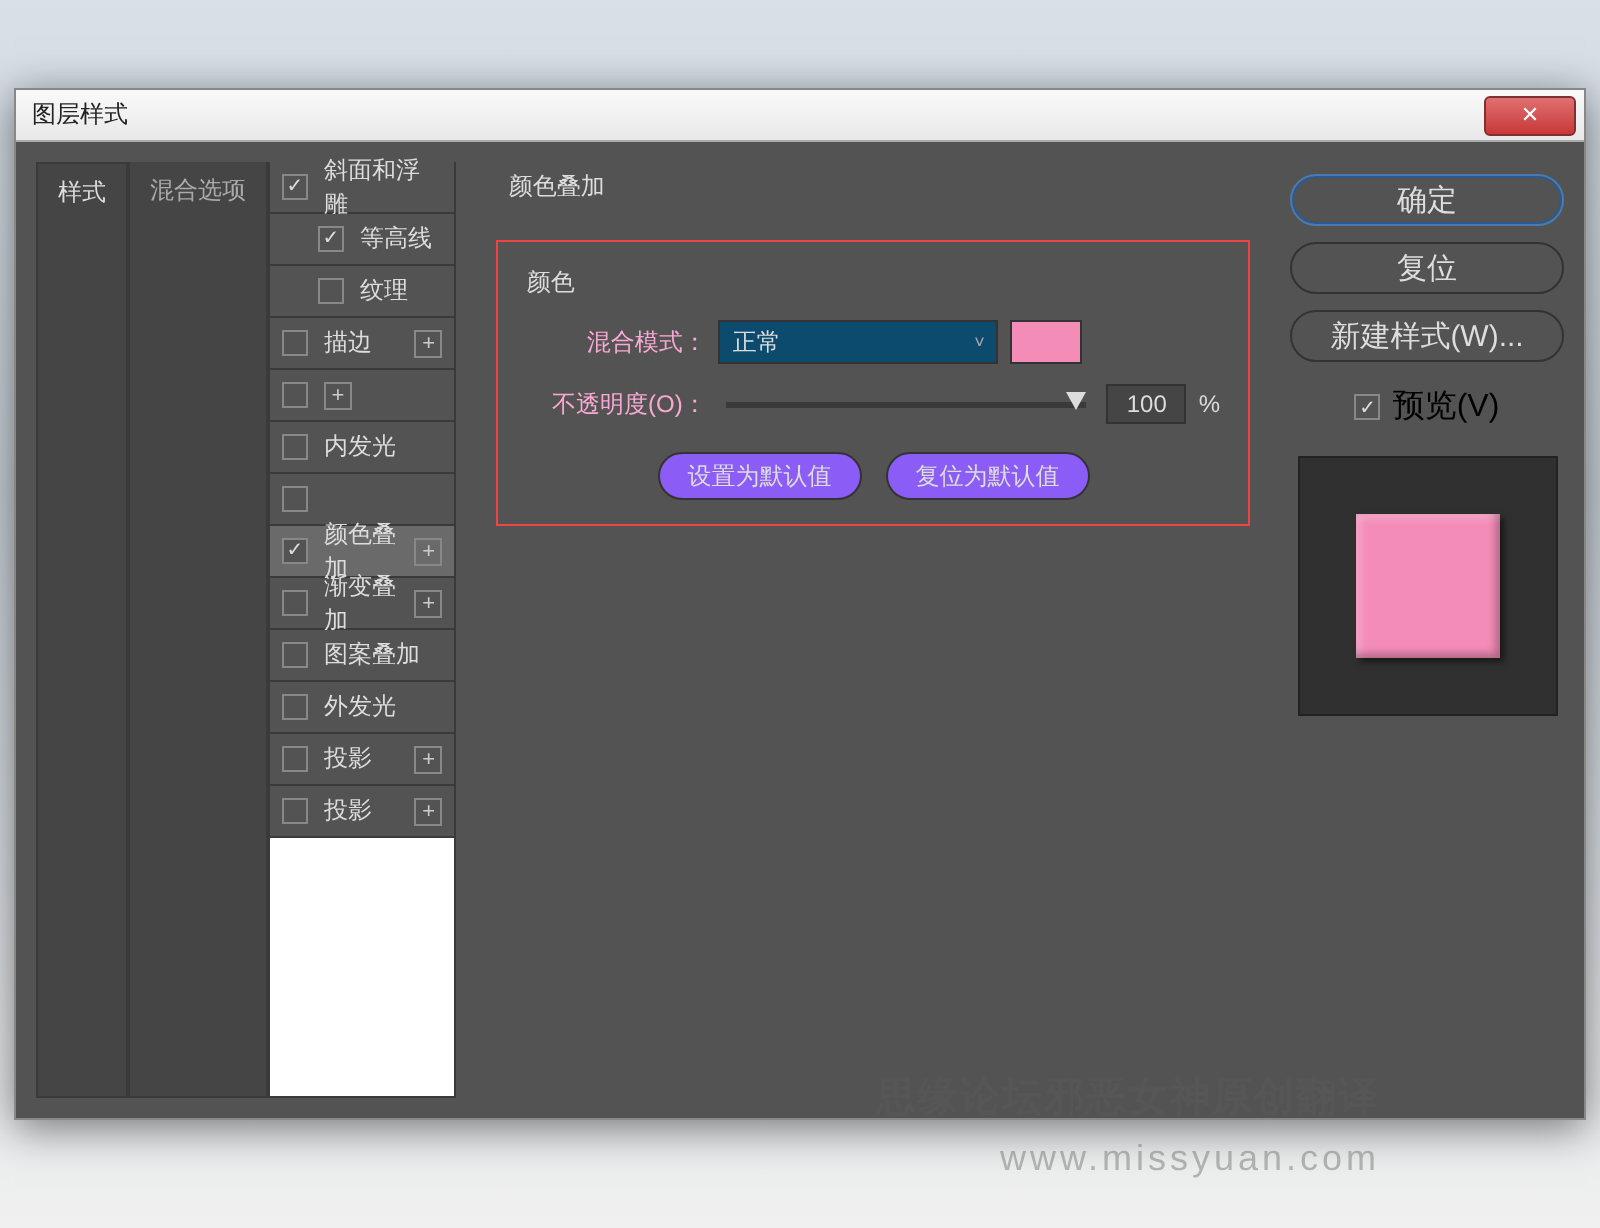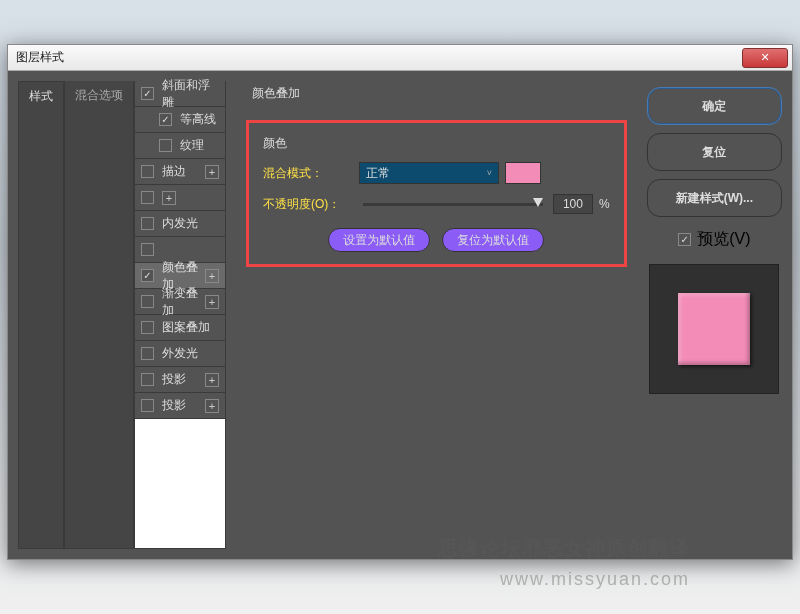--- a/index.html
+++ b/index.html
@@ -22,35 +22,35 @@
 .style-item .cb.checked::after { content: "✓"; color: #ddd; font-size: 10px; line-height: 1; }
 .style-item .label { flex: 1; }
 .style-item .plus { width: 14px; height: 14px; border: 1px solid #888; display: flex; align-items: center; justify-content: center; font-size: 11px; color: #ccc; }
 .sidebar-footer { border: 1px solid #3a3a3a; border-top: 1px solid #3a3a3a; padding: 4px 6px; display: flex; align-items: center; gap: 10px; background: #454545; height: 28px; }
 .sidebar-footer .fx { font-style: italic; color: #aaa; font-size: 12px; }
 .sidebar-footer .arrow { color: #777; font-size: 11px; }
 .sidebar-footer .trash { margin-left: auto; color: #999; font-size: 13px; }
 
 .main { flex: 1; padding: 4px 10px; color: #ddd; font-size: 12px; }
 .section-title { margin-bottom: 6px; margin-left: 6px; }
-.section-box { border: 3px solid #ef4444; padding: 12px 14px; margin-top: 18px; }
+.section-box { border: 1px solid #ef4444; padding: 12px 14px; margin-top: 18px; }
 .sub-label { margin-bottom: 10px; }
 .row { display: flex; align-items: center; margin-bottom: 10px; gap: 6px; }
-.row-label { width: 90px; text-align: left; color: #fde047; }
+.row-label { width: 90px; text-align: right; color: #f9a8d4; }
 .dropdown { width: 140px; height: 22px; background: #0c4a6e; border: 1px solid #333; color: #ddd; padding: 0 6px; display: flex; align-items: center; justify-content: space-between; font-size: 12px; gap: 32px; }
 .dropdown .dd-arrow { font-size: 9px; color: #aaa; }
 .color-swatch { width: 36px; height: 22px; background: #f48cb8; border: 1px solid #333; cursor: pointer; }
 .slider-track { width: 180px; height: 3px; background: #3a3a3a; position: relative; margin: 0 4px; }
 .slider-thumb { position: absolute; right: 0; top: -5px; width: 0; height: 0; border-left: 5px solid transparent; border-right: 5px solid transparent; border-top: 9px solid #ddd; }
 .num-input { width: 40px; height: 20px; background: #454545; border: 1px solid #333; color: #ddd; text-align: center; font-size: 12px; }
 .btn-row { display: flex; gap: 12px; margin-top: 14px; justify-content: center; }
 .ps-btn { height: 24px; padding: 0 14px; background: #8b5cf6; border: 1px solid #333; border-radius: 12px; color: #ddd; font-size: 12px; display: flex; align-items: center; cursor: pointer; }
 
 .right-panel { width: 140px; display: flex; flex-direction: column; gap: 8px; padding-top: 6px; }
-.action-btn { height: 38px; background: #535353; border: 1px solid #333; border-radius: 13px; color: #ddd; font-size: 12px; display: flex; align-items: center; justify-content: center; cursor: pointer; font-weight: bold; }
+.action-btn { height: 26px; background: #535353; border: 1px solid #333; border-radius: 13px; color: #ddd; font-size: 15px; display: flex; align-items: center; justify-content: center; cursor: pointer; }
 .action-btn.primary { border: 1px solid #4a7ab0; box-shadow: 0 0 0 1px #2a5a90 inset; }
 .preview-row { display: flex; align-items: center; justify-content: center; gap: 6px; margin: 4px 0 6px; }
 .preview-row .cb { width: 13px; height: 13px; border: 1px solid #888; display: flex; align-items: center; justify-content: center; }
 .preview-row .cb::after { content: "✓"; color: #ddd; font-size: 10px; }
 .preview-box { width: 130px; height: 130px; background: #303030; border: 1px solid #222; display: flex; align-items: center; justify-content: center; margin: 0 auto; }
 .preview-inner { width: 72px; height: 72px; background: #f48cb8; box-shadow: inset -2px -2px 4px rgba(0,0,0,0.3), inset 2px 2px 4px rgba(255,255,255,0.3), 2px 2px 3px rgba(0,0,0,0.5); }
 
 .watermark1 { position: absolute; bottom: 52px; right: 110px; font-size: 20px; font-weight: bold; color: rgba(90,90,90,0.55); letter-spacing: 1px; }
 .watermark2 { position: absolute; bottom: 24px; right: 110px; font-size: 18px; color: rgba(120,120,120,0.5); letter-spacing: 2px; }
 </style>

